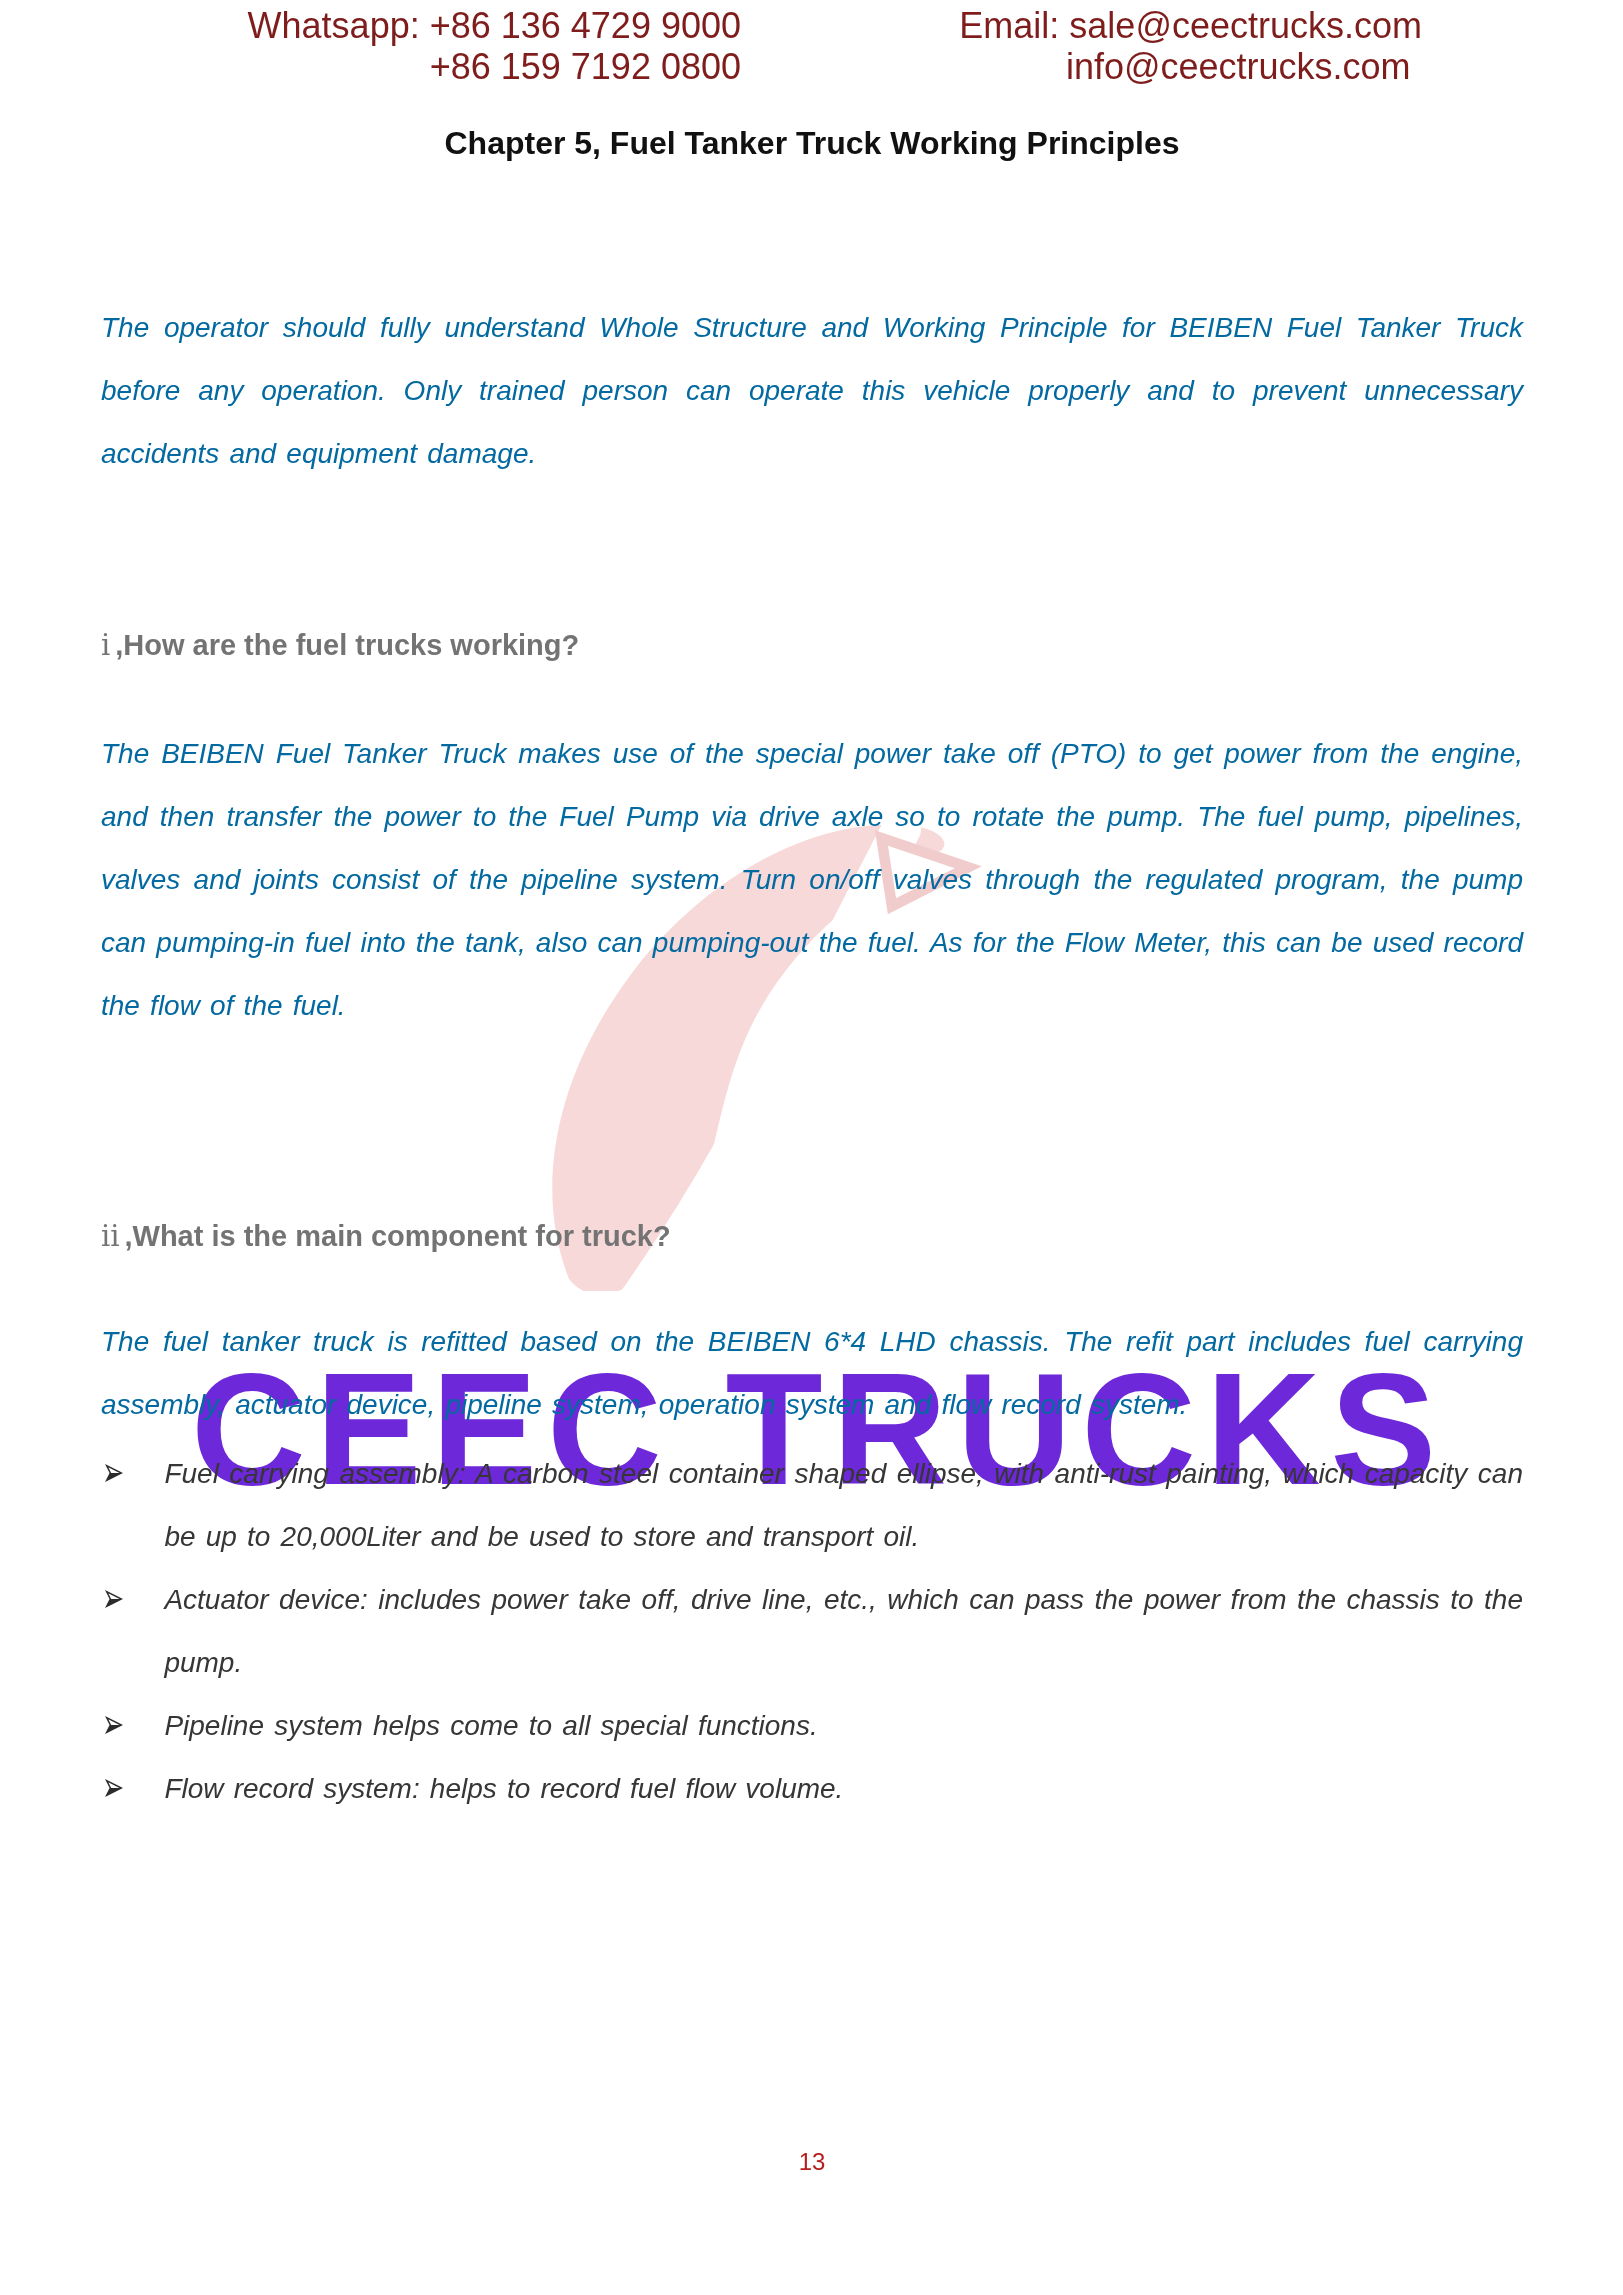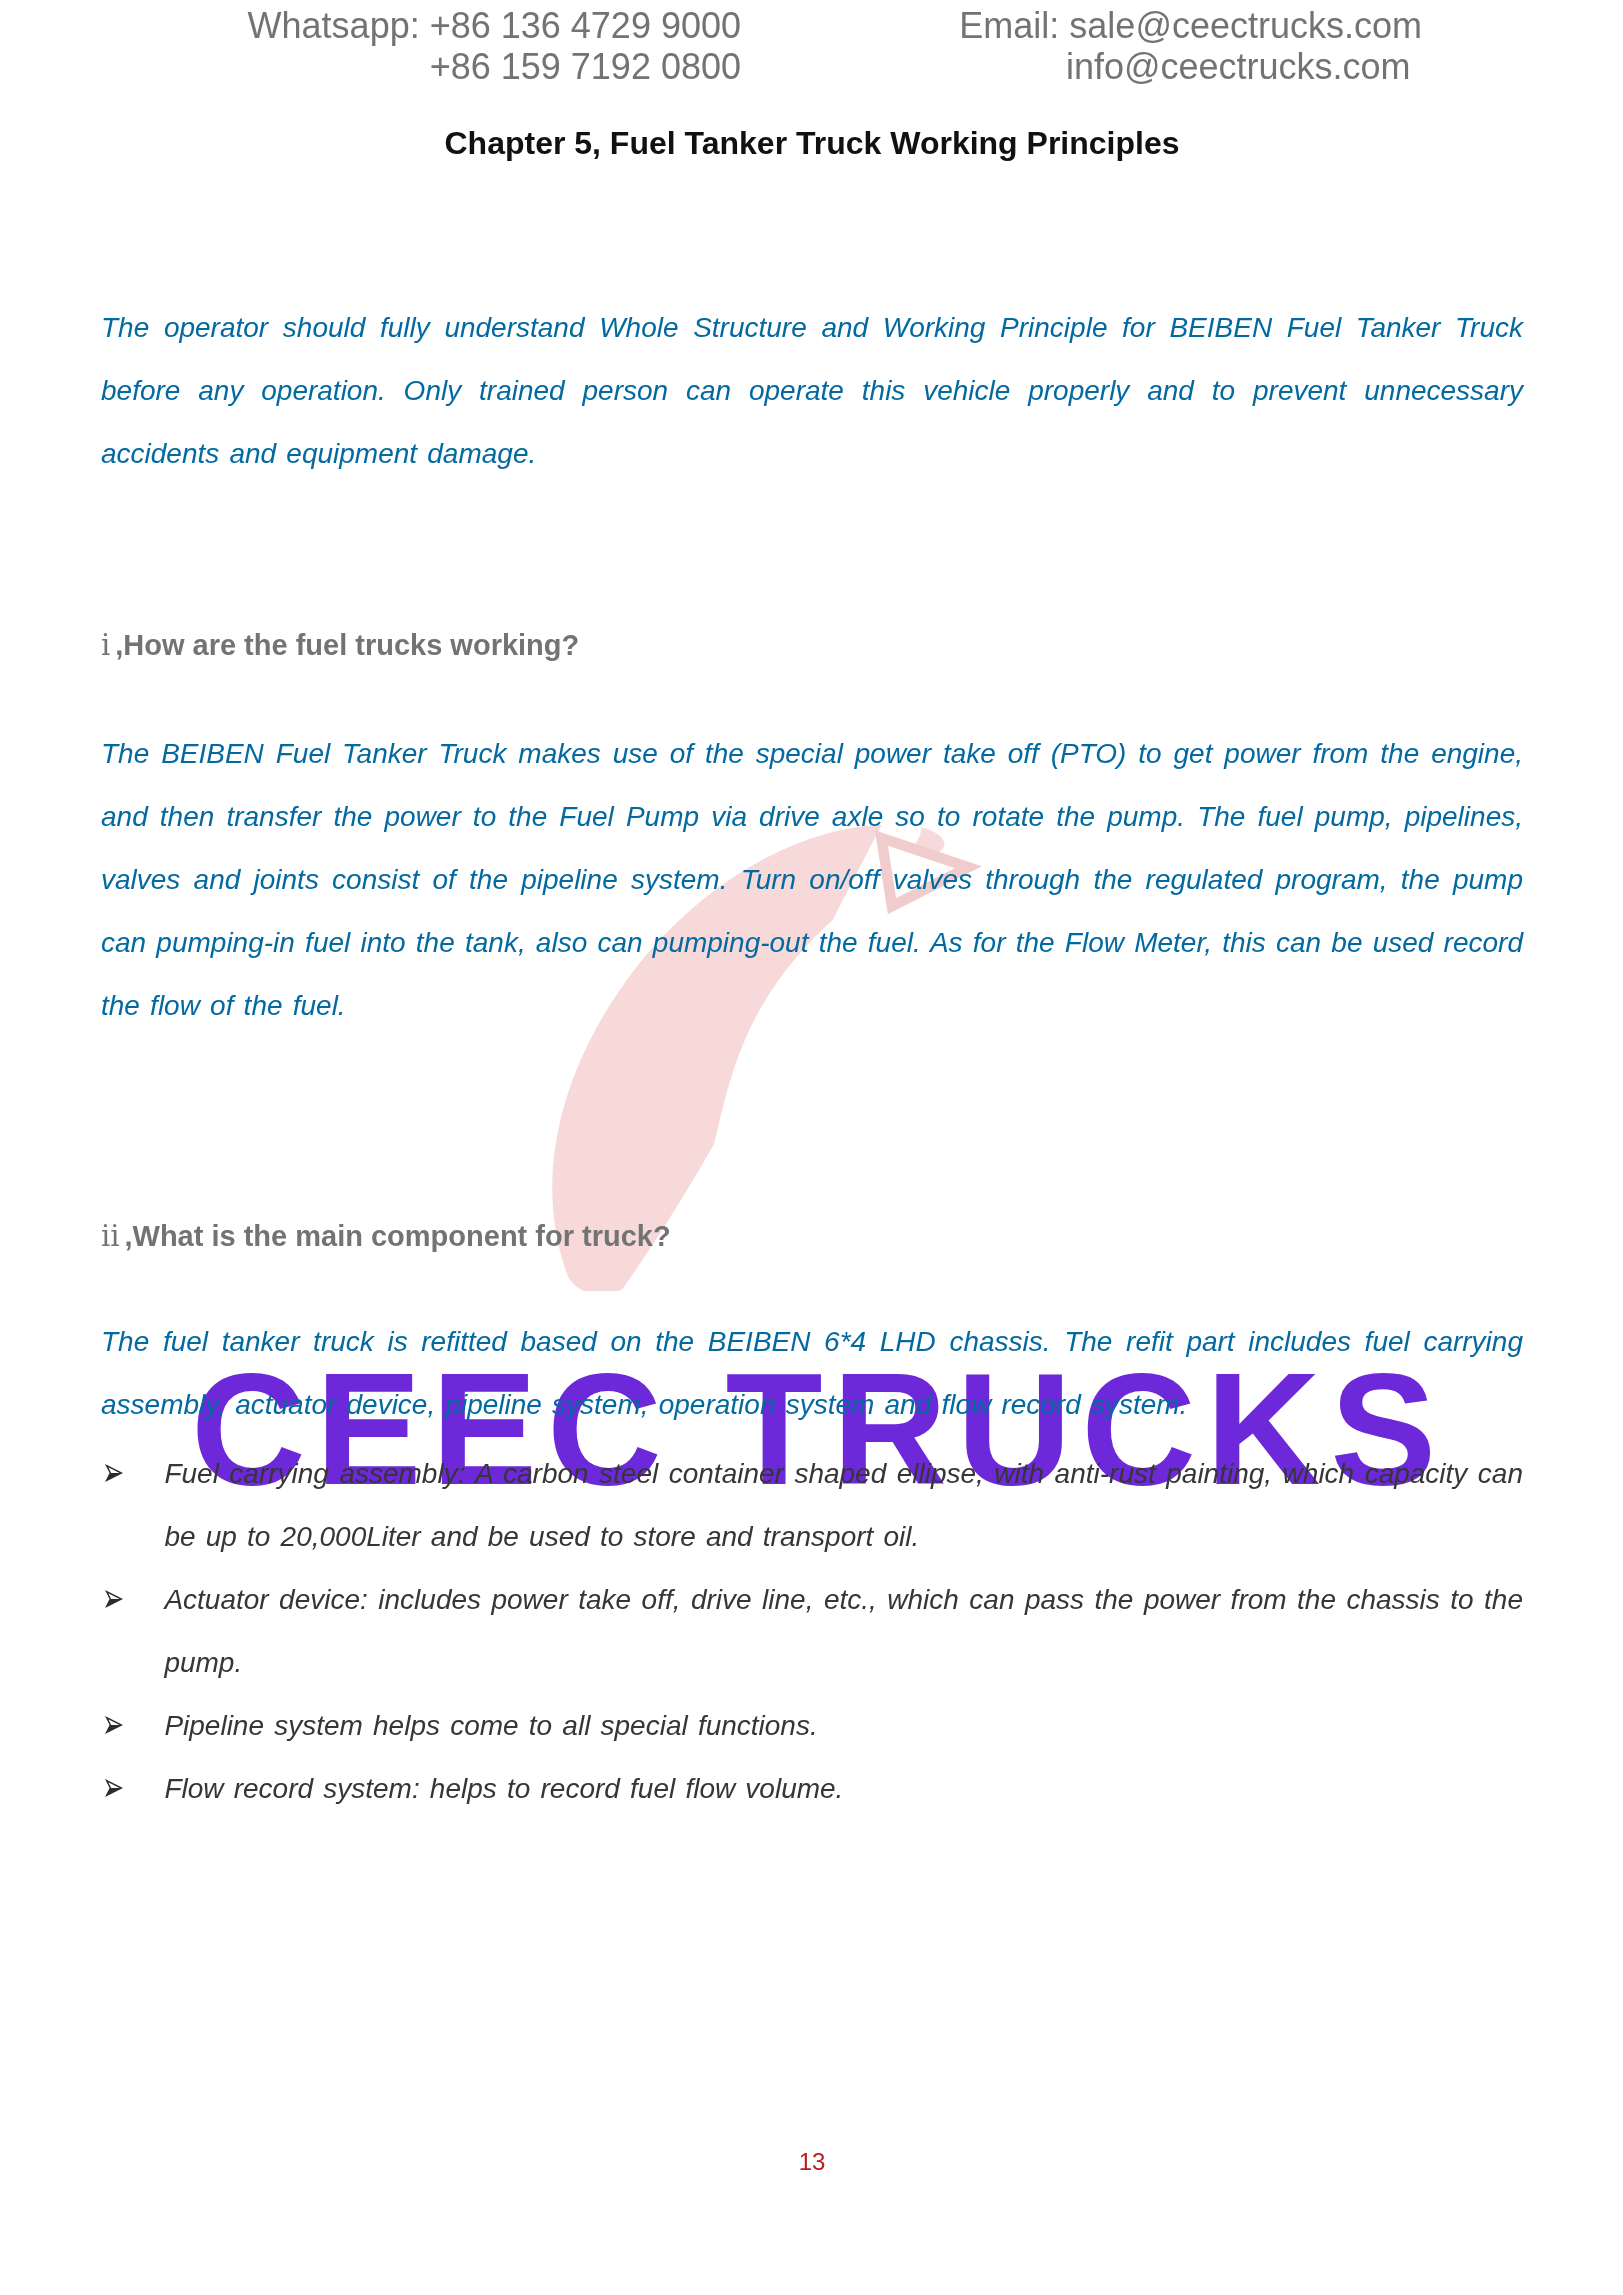--- a/index.html
+++ b/index.html
@@ -18,21 +18,21 @@
   }
   .text-watermark {
     position:absolute; left:191px; top:1350px; z-index:0;
     font-size:159px; font-weight:700; letter-spacing:9.7px;
     color:#6d28d9; line-height:1; white-space:nowrap;
   }
   
   .content { position:relative; z-index:1; }
   .contact-header {
     display:flex; padding-top:4.9px; height:86px;
-    color:#737373; font-size:36px; line-height:41px;
+    color:#7f1d1d; font-size:36px; line-height:41px;
   }
   .whatsapp-block { margin-left:207px; width:534px; text-align:right; }
   .email-block { margin-left:auto; margin-right:202px; width:505px; text-align:right; }
   .indent-right { padding-right:11.4px; }
   .doc-title {
     margin:32px 101px 0; text-align:center;
     font-size:32px; line-height:41px; font-weight:700; color:#111111;
   }
   .para {
     margin:0 101px; font-size:28px; font-style:italic;

